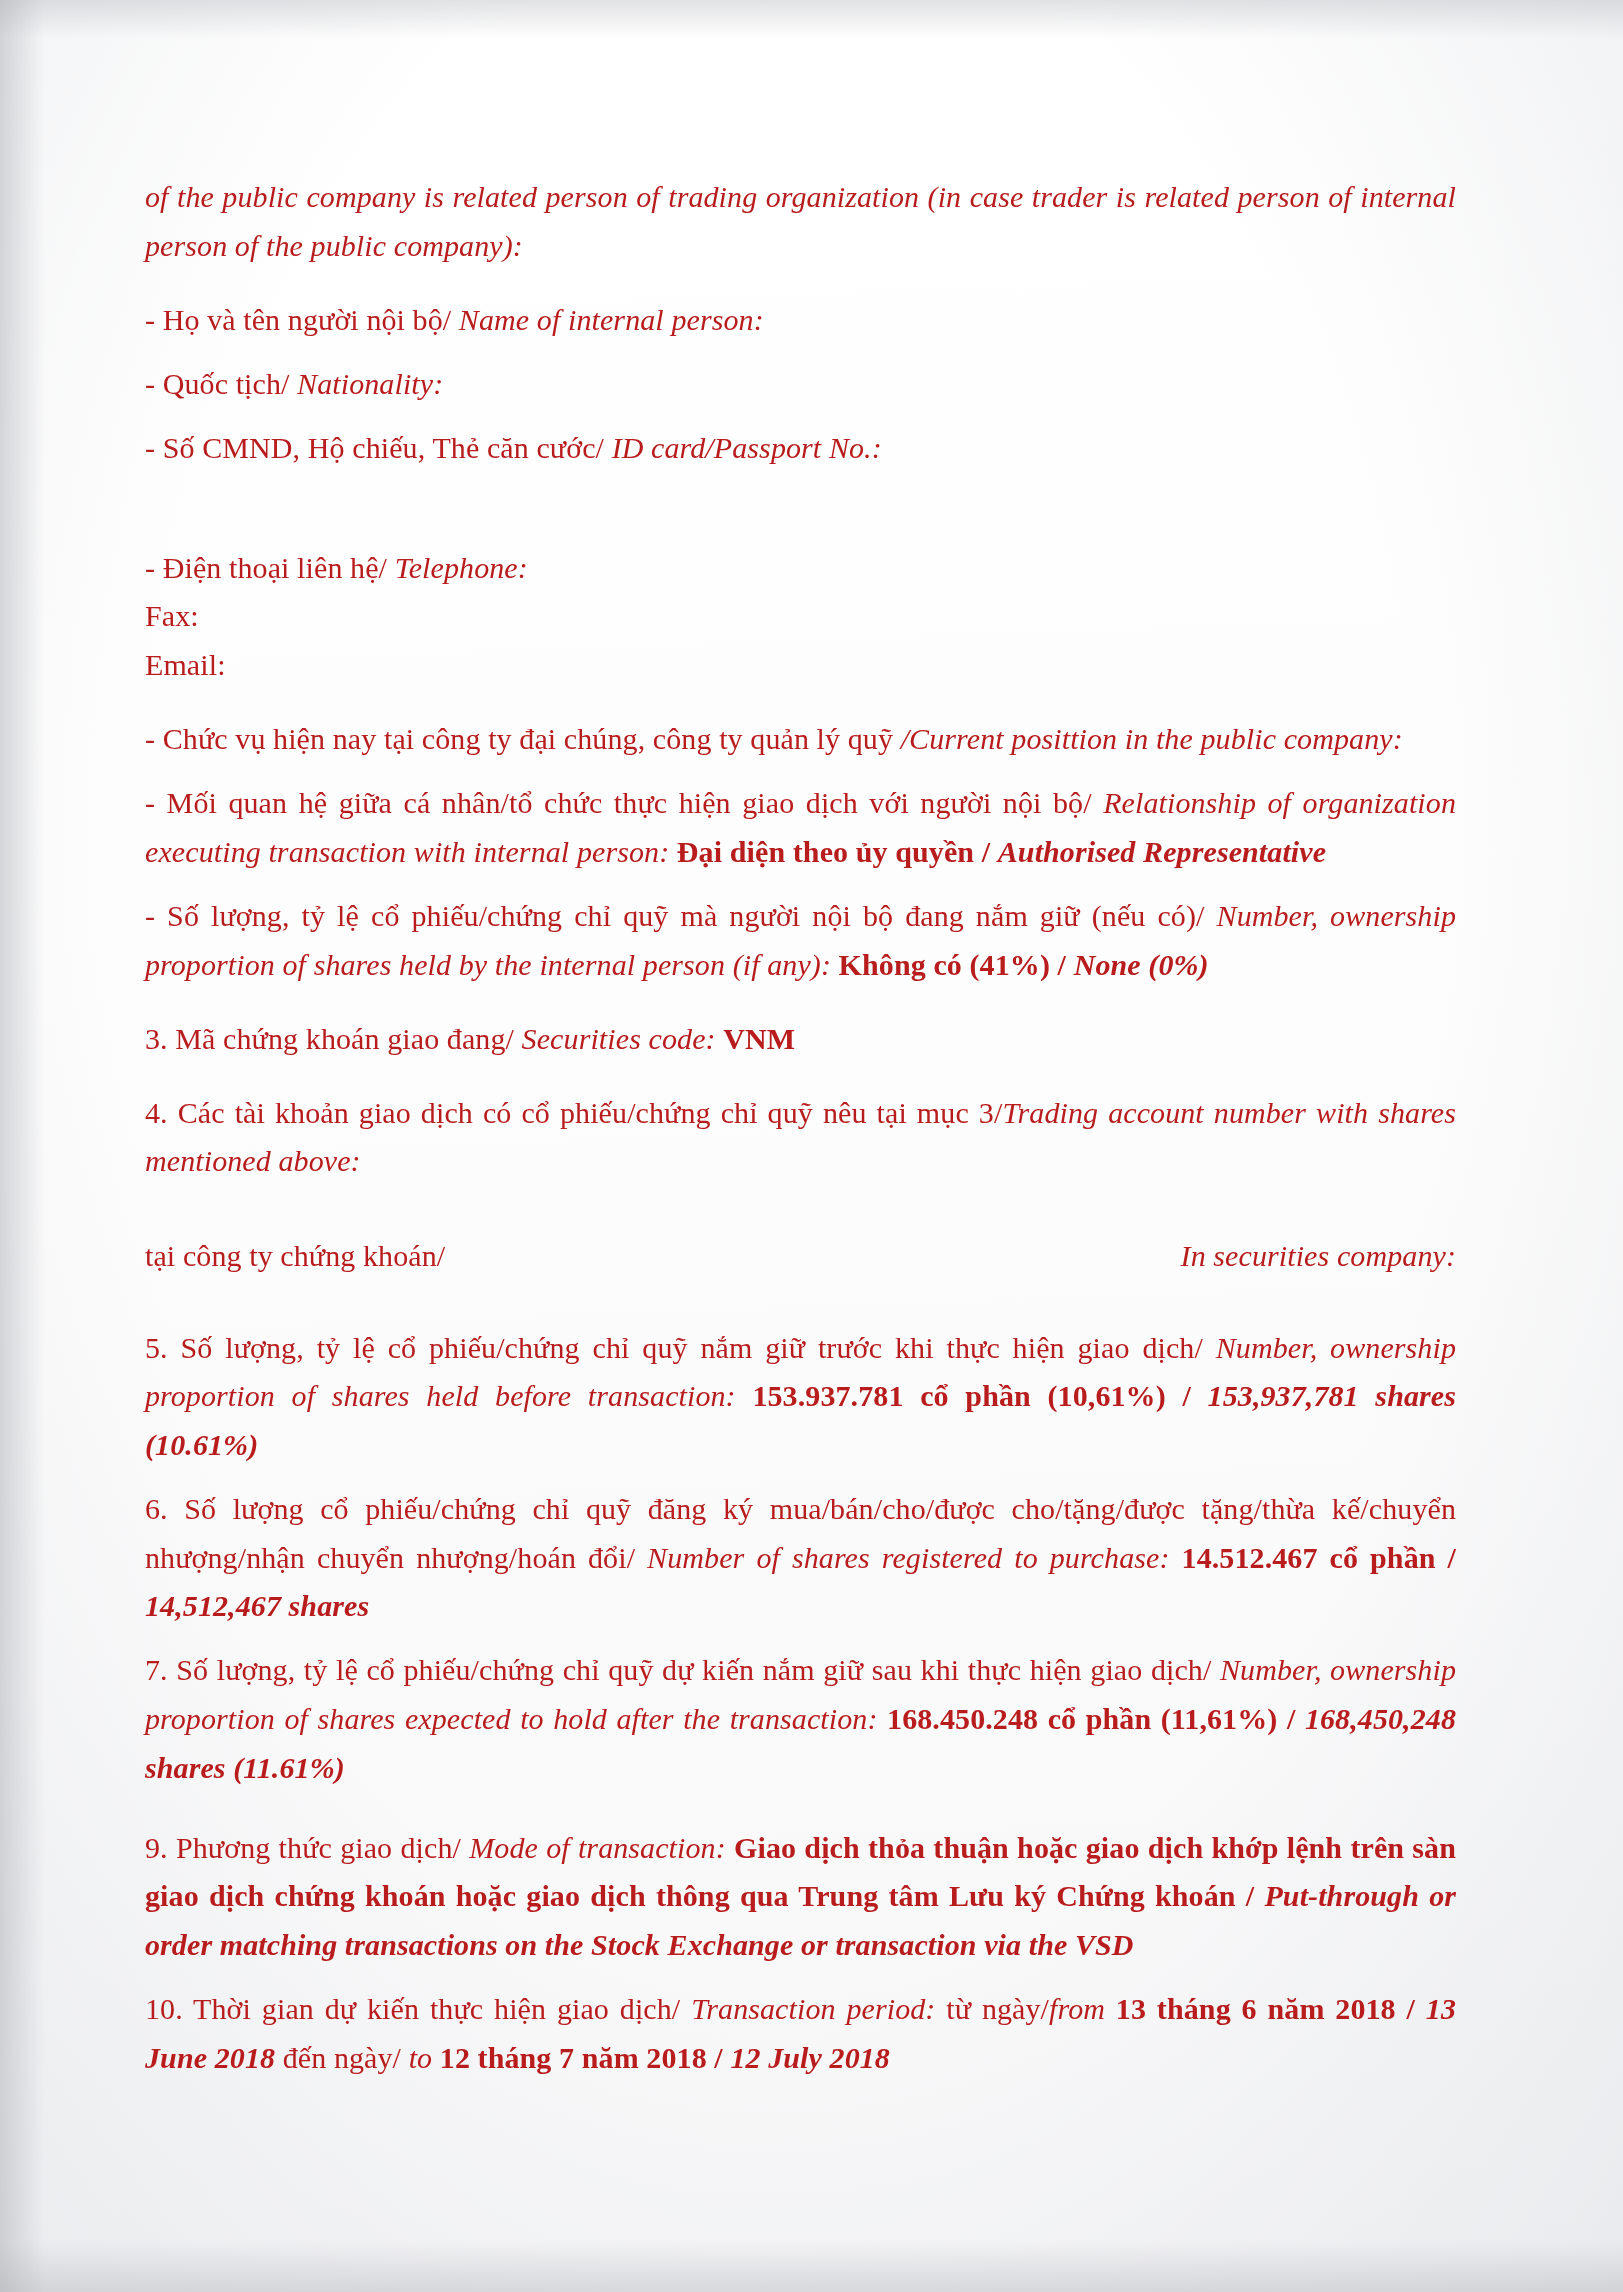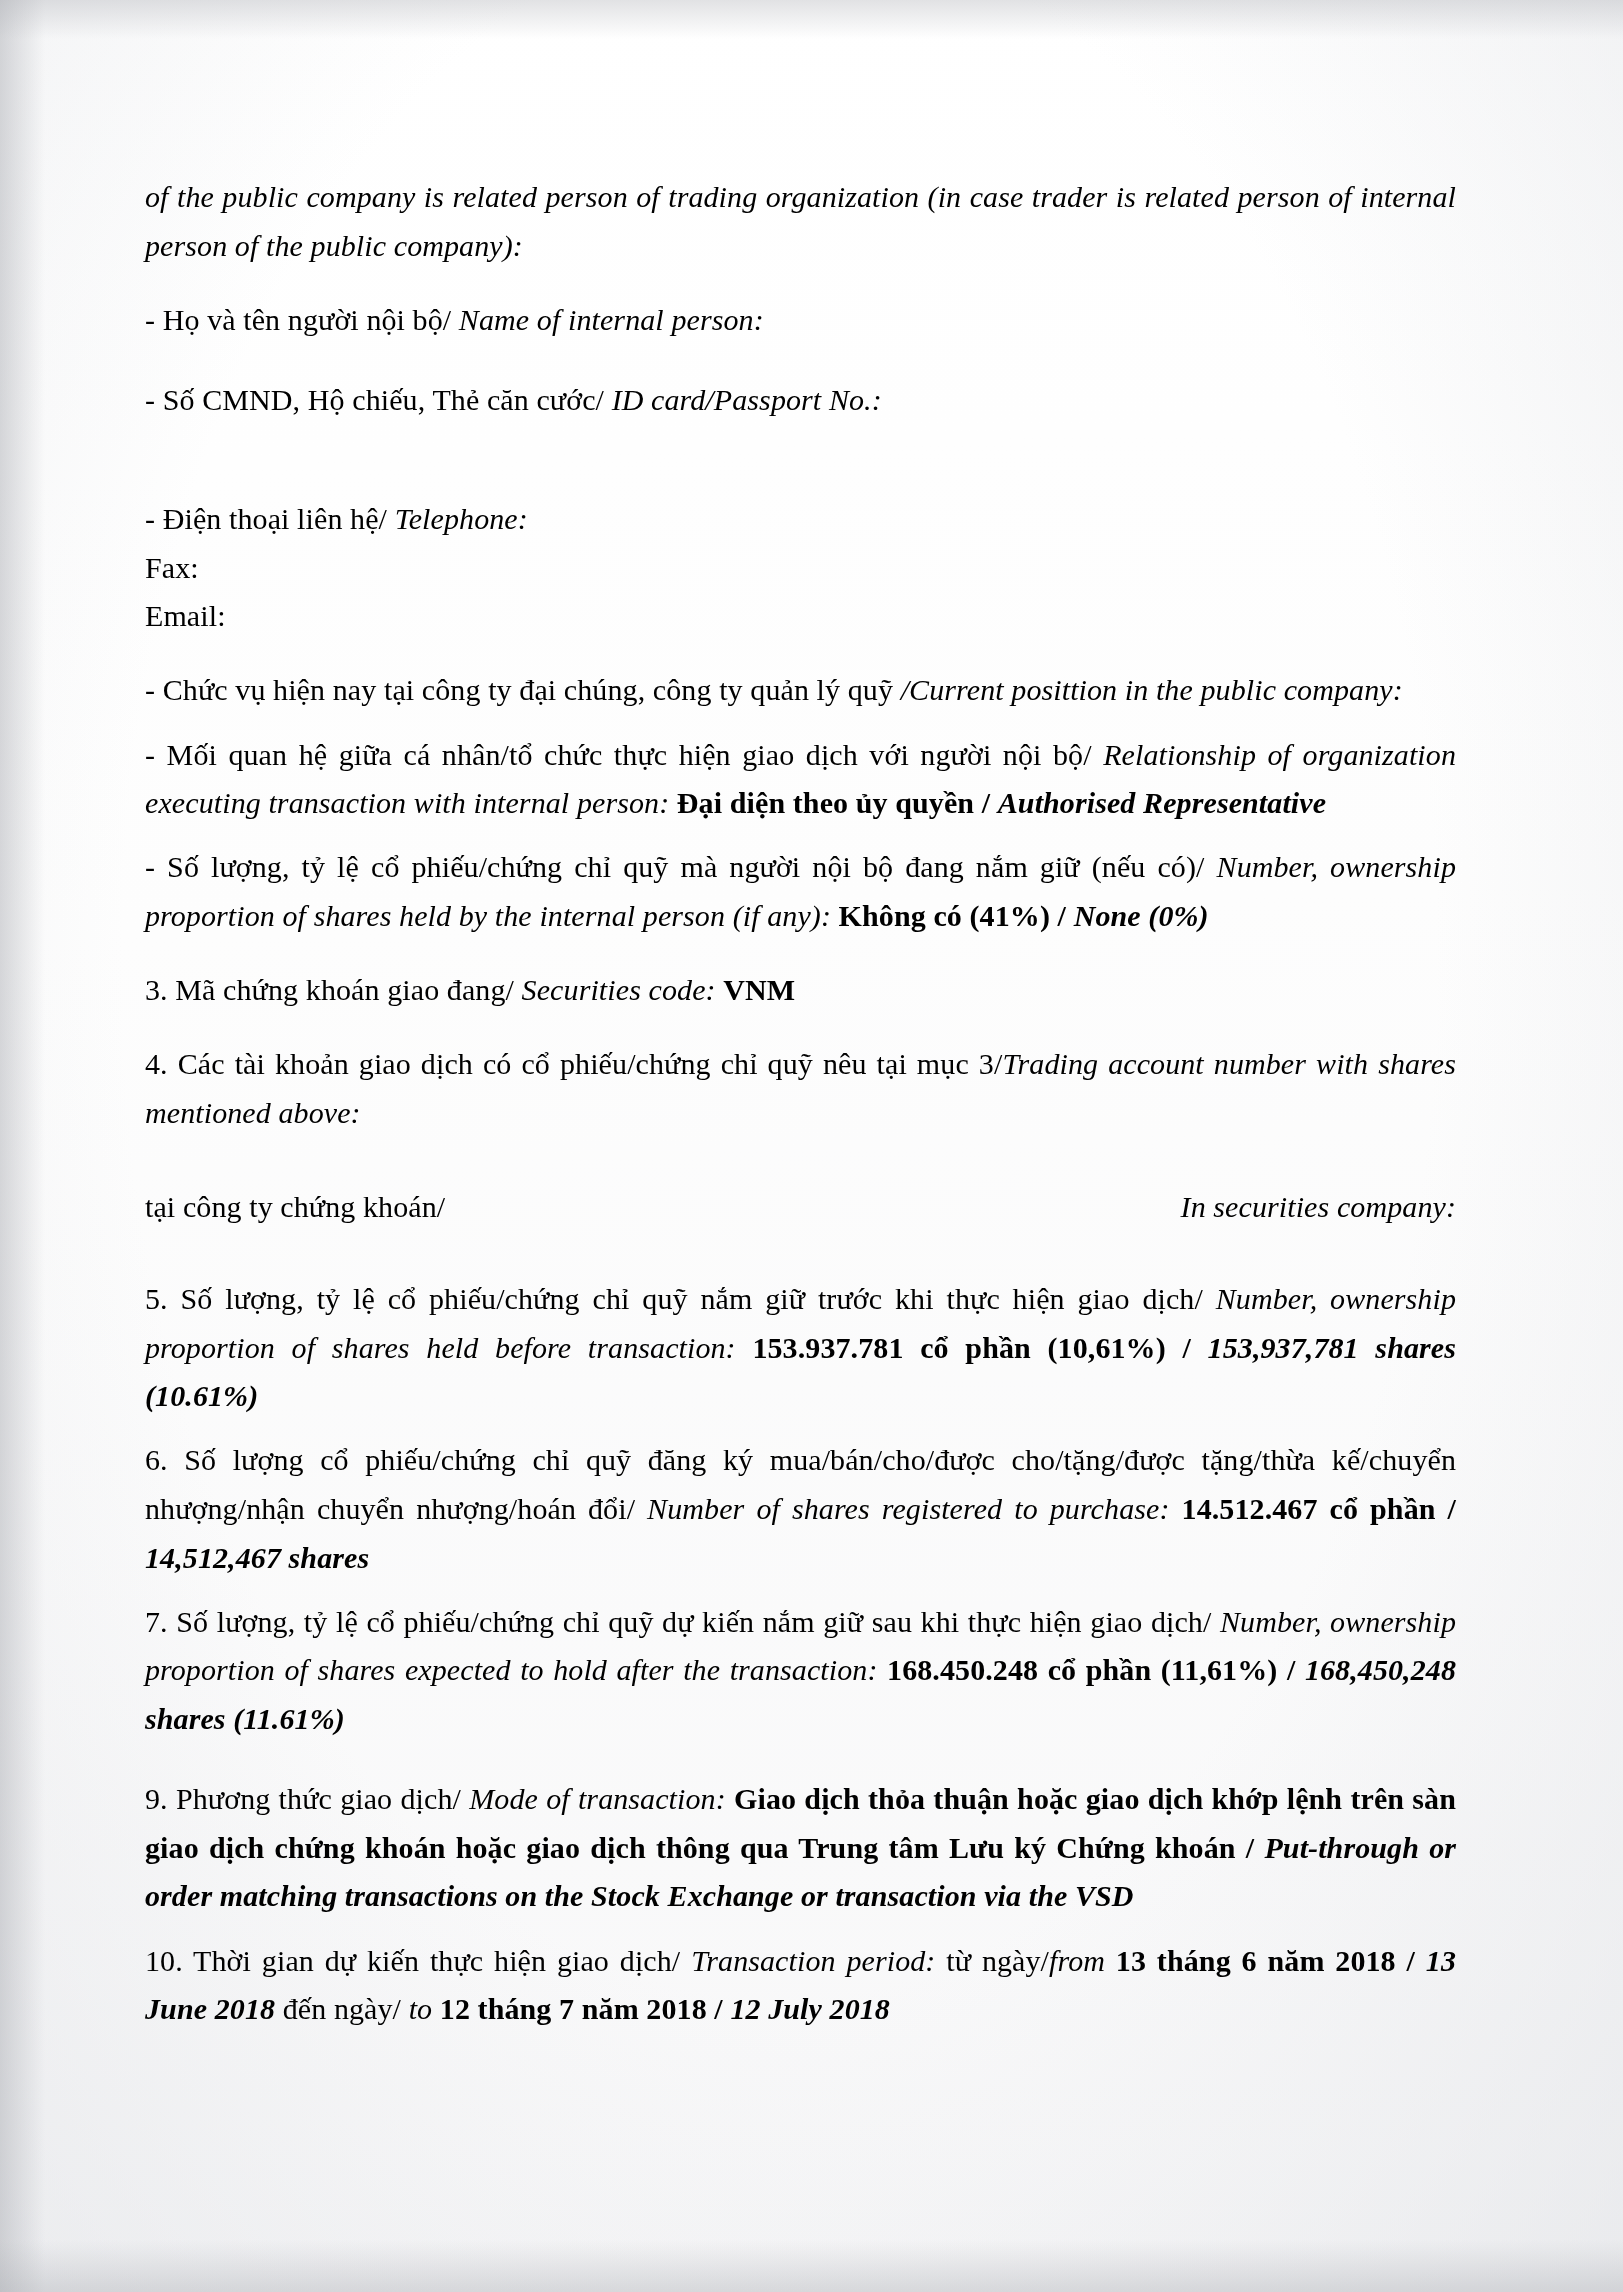--- a/index.html
+++ b/index.html
@@ -8,21 +8,21 @@
     background: #8a8a8a;
   }
   .page {
     position: relative;
     width: 1623px;
     height: 2293px;
     margin: 0 auto;
     background: #ffffff;
     overflow: hidden;
     font-family: "Liberation Serif", "DejaVu Serif", serif;
-    color: #000000;
+    color: #b91c1c;
   }
   
   .scan-tint {
     position: absolute;
     inset: 0;
     background:
       radial-gradient(ellipse at 48% 42%, rgba(255,255,255,0) 55%, rgba(222,224,228,0.55) 100%),
       linear-gradient(178deg, #ffffff 0%, #fdfdfd 40%, #f7f7f8 100%);
     pointer-events: none;
   }
@@ -105,20 +105,23 @@
     </p>
 
     <div class="gap-md"></div>
 
     <p class="line-plain">
       <span>- Họ và tên người nội bộ/ </span><span class="it">Name of internal person:</span>
     </p>
 
     <div class="gap-sm"></div>
 
+    <p class="line-plain">
+      <span>- Quốc tịch/ </span><span class="it">Nationality:</span>
+    </p>
 
     <div class="gap-sm"></div>
 
     <p class="line-plain">
       <span>- Số CMND, Hộ chiếu, Thẻ căn cước/ </span><span class="it">ID card/Passport No.:</span>
     </p>
 
     <div class="gap-sm"></div>
 
 

